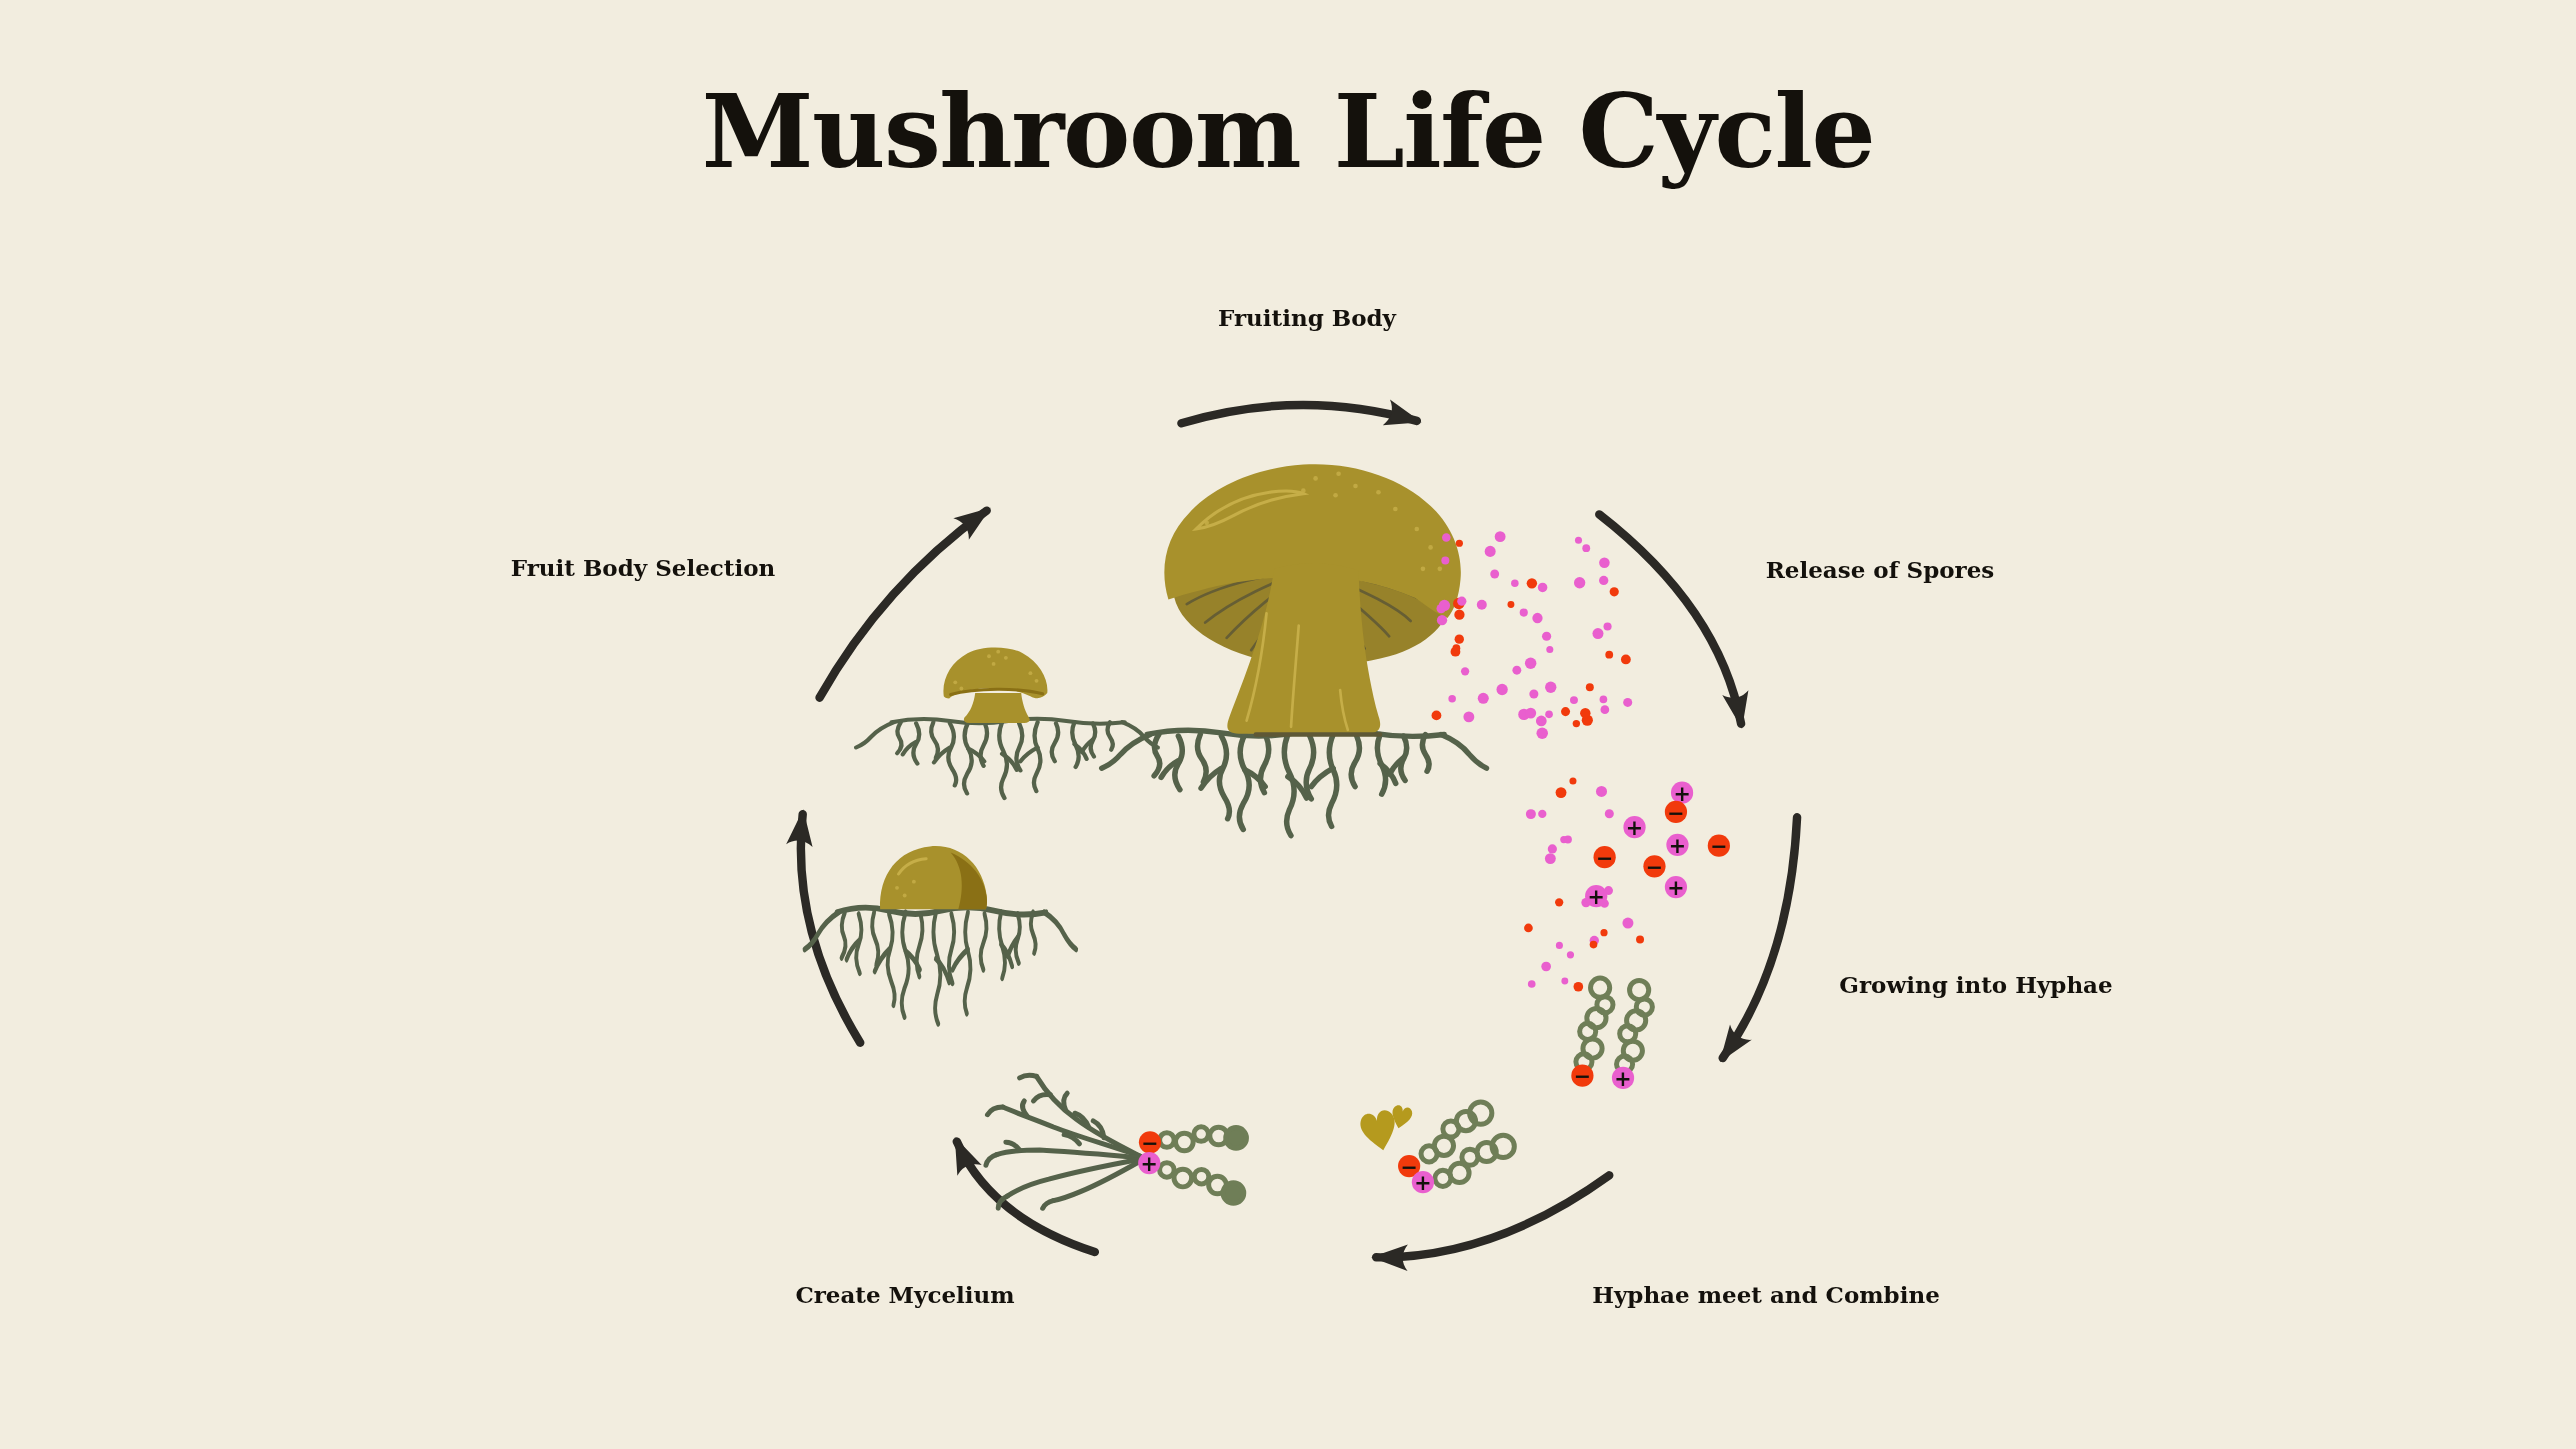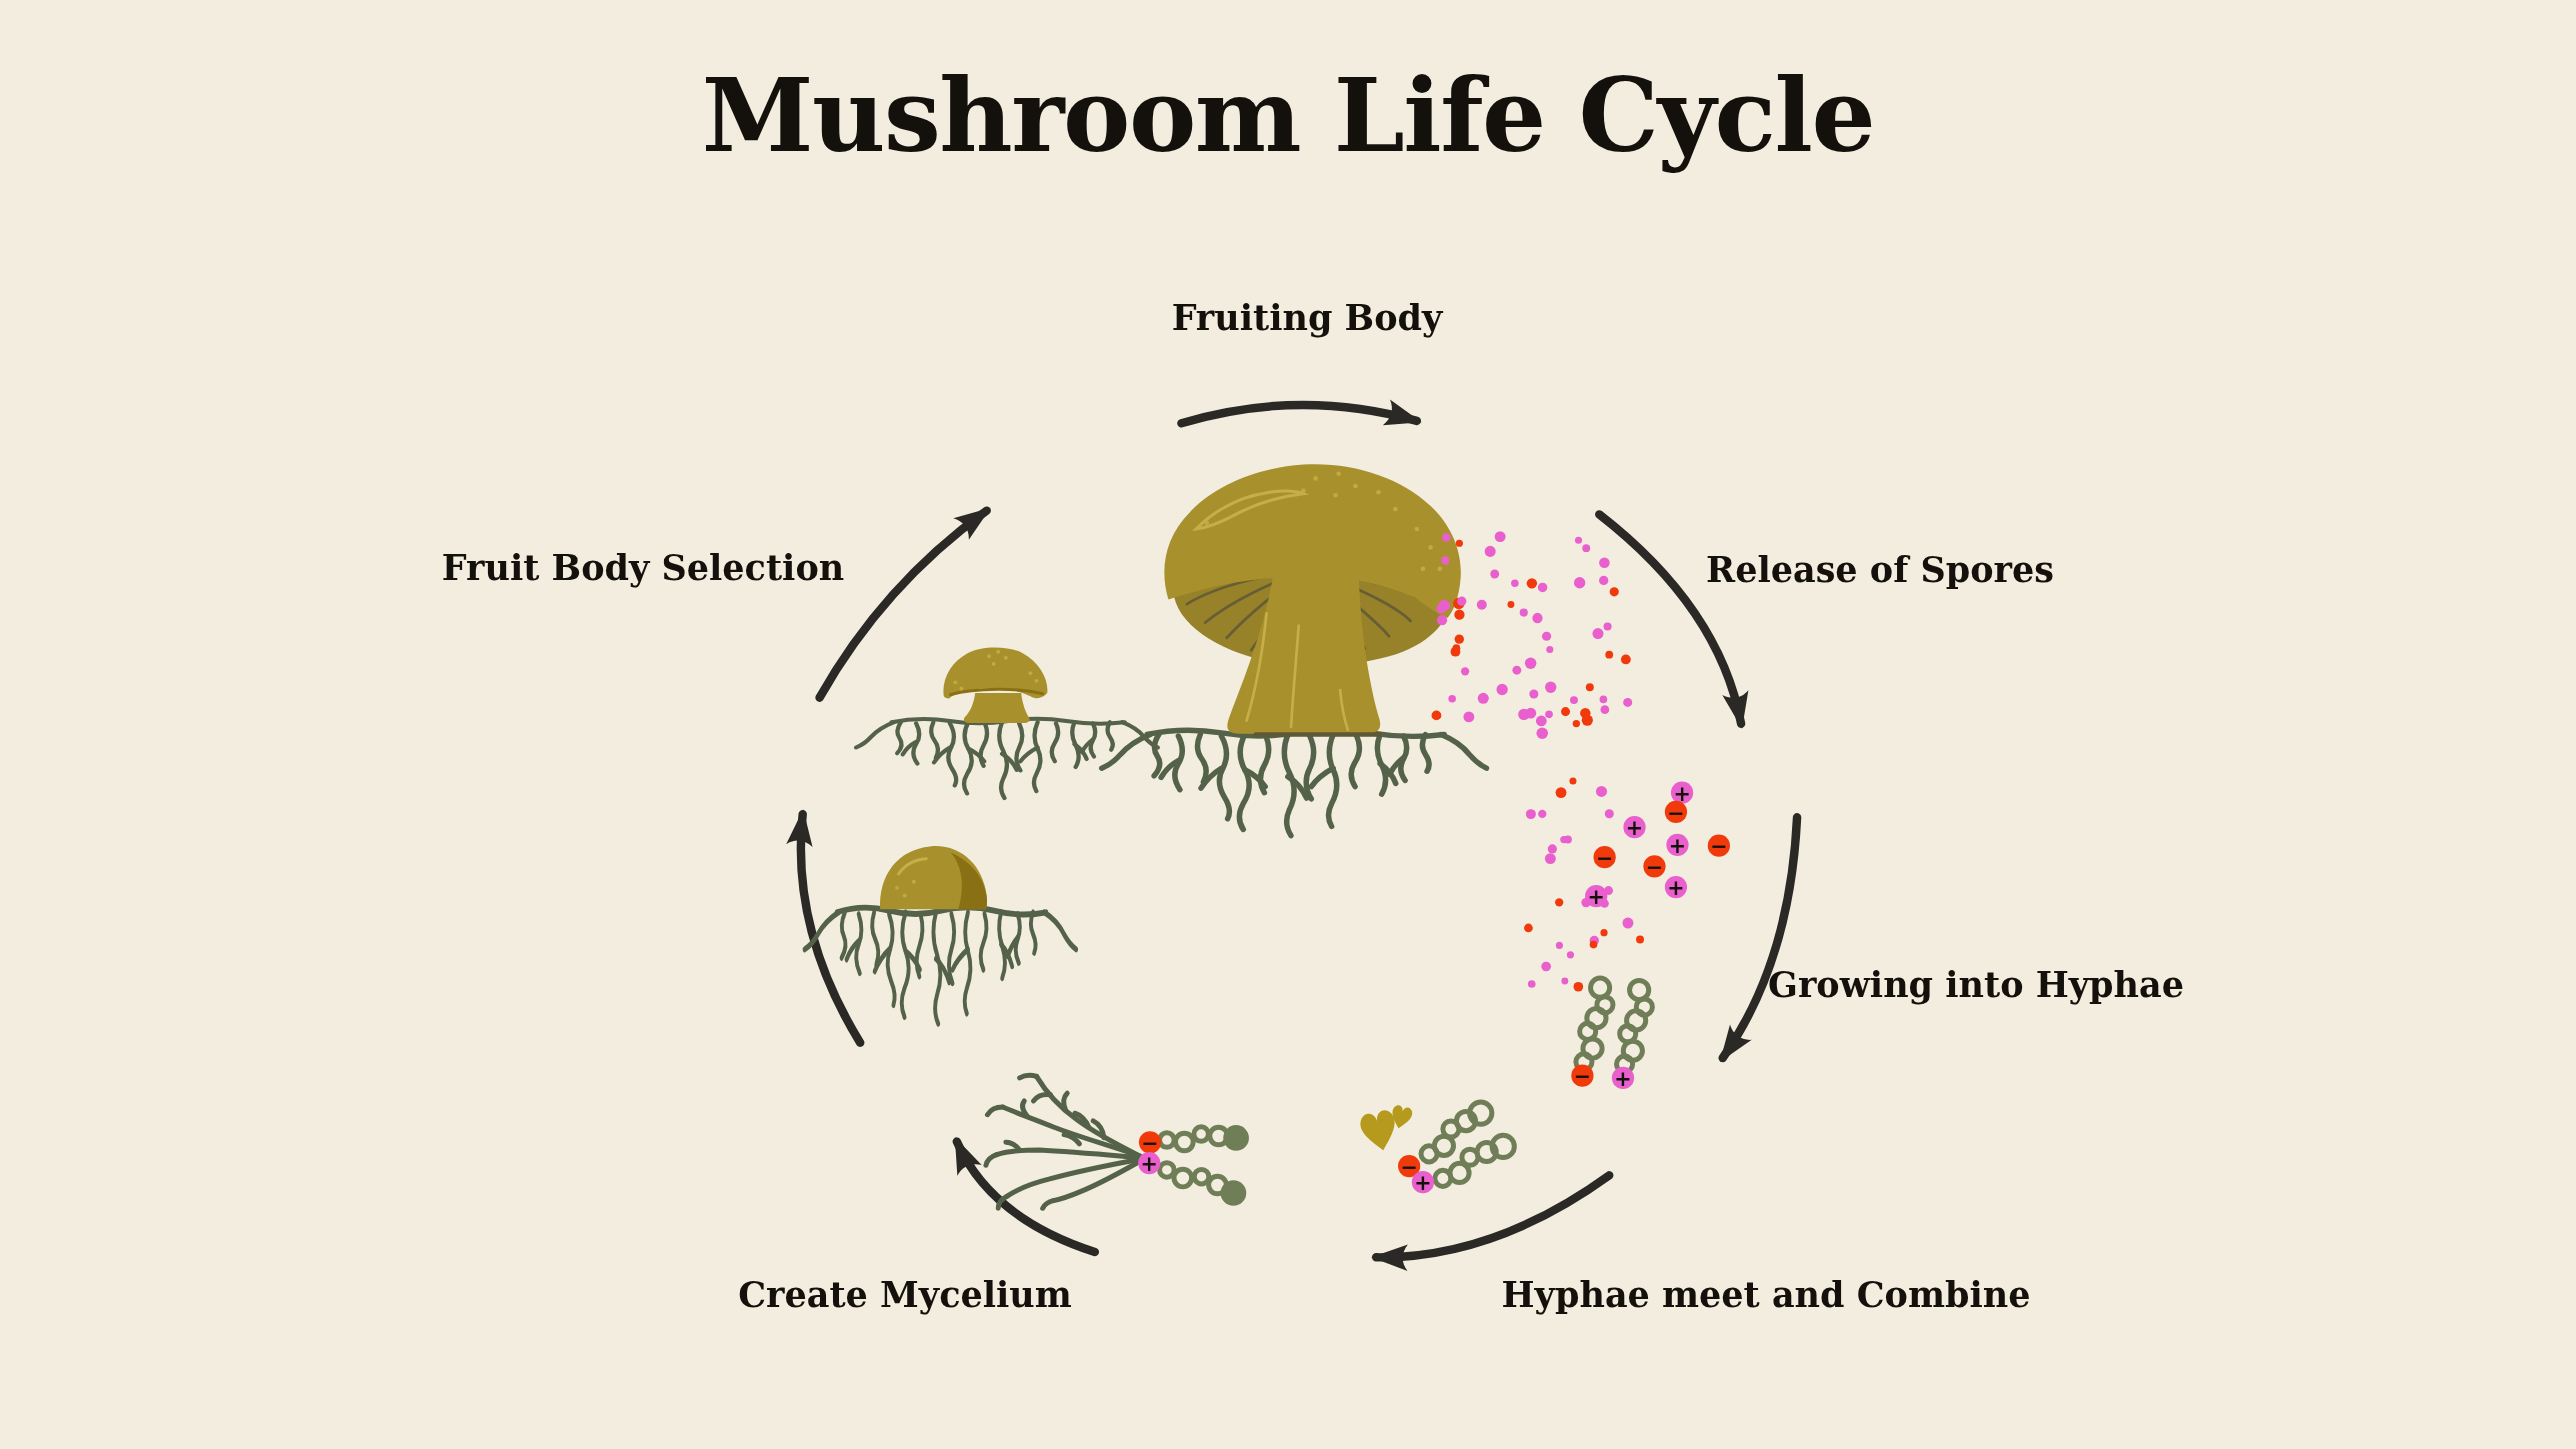--- a/index.html
+++ b/index.html
@@ -6,23 +6,23 @@
     --bg:#f2eddf; --ink:#14110c; --arrow:#2b2925;
     --cap:#a8912c; --gill:#97822a; --capdark:#8a7015; --caplight:#c6ae48;
     --vein:#5e5836; --root:#55624a; --bead:#6f7e57;
     --pink:#e95fce; --red:#f13a0c; --heart:#b59a1e;
   }
   html,body{margin:0;padding:0;}
   body{width:2576px;height:1449px;background:var(--bg);}
   .canvas{position:relative;width:2576px;height:1449px;background:var(--bg);overflow:hidden;
           font-family:"DejaVu Serif","Liberation Serif",serif;color:var(--ink);}
   svg.scene{position:absolute;left:0;top:0;width:2576px;height:1449px;}
-  .title{position:absolute;left:50%;top:115px;transform:translate(-50%,-50%);
+  .title{position:absolute;left:50%;top:131px;transform:translate(-50%,-50%);
          font-weight:800;font-size:101px;letter-spacing:-1.5px;white-space:nowrap;}
-  .label{position:absolute;transform:translate(-50%,-50%);font-weight:700;font-size:35px;
+  .label{position:absolute;transform:translate(-50%,-50%);font-weight:700;font-size:23px;
          white-space:nowrap;}
   #lab-fruiting{left:1307px;top:317px;}
   #lab-release{left:1880px;top:569px;}
   #lab-growing{left:1976px;top:984px;}
   #lab-meet{left:1766px;top:1294px;}
   #lab-mycelium{left:869px;top:1294px;margin-left:36px;}
   #lab-primordia{left:604px;top:984px;}
   #lab-selection{left:643px;top:567px;}
 </style>
 </head>

